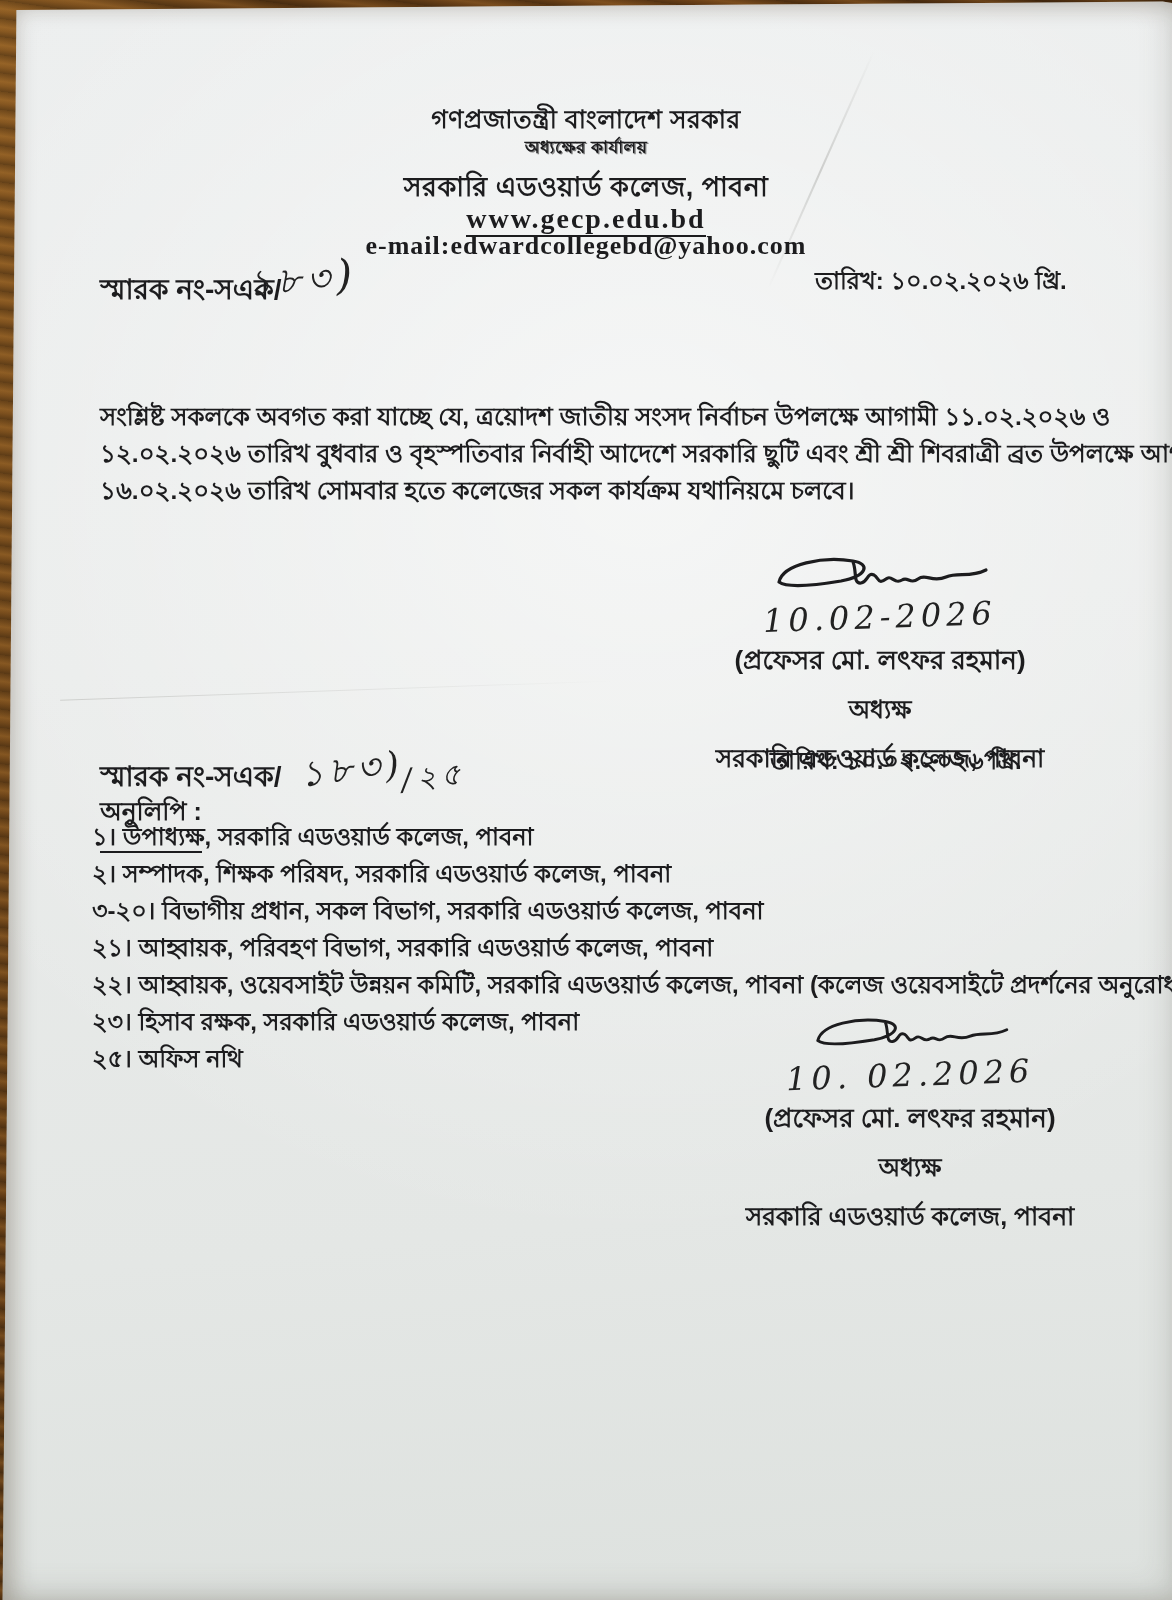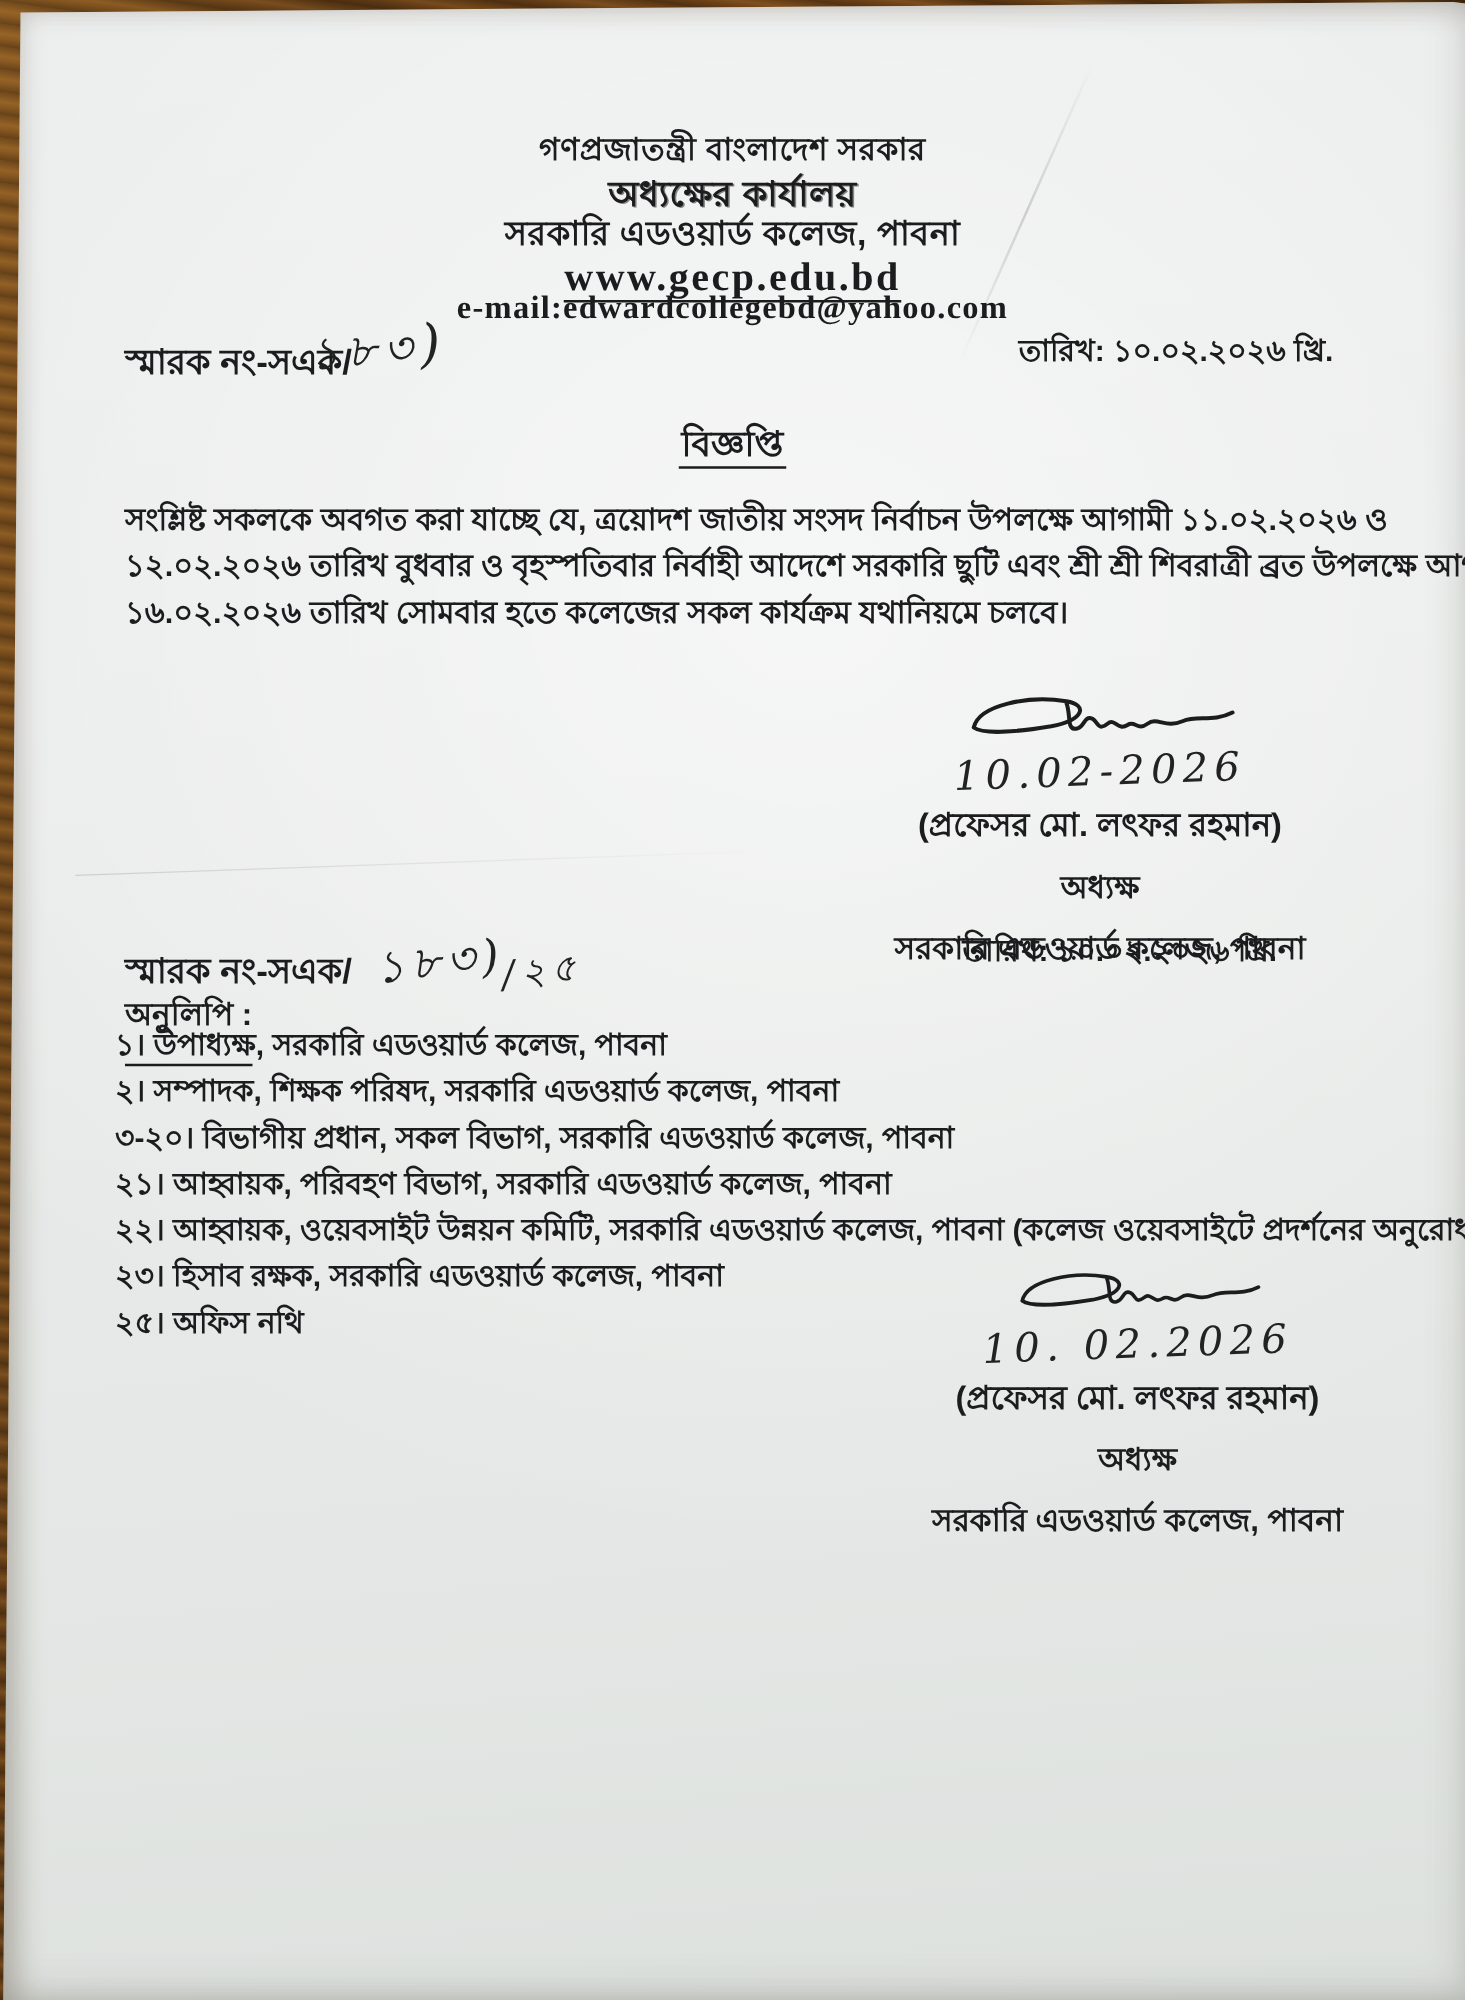--- a/index.html
+++ b/index.html
@@ -45,24 +45,24 @@
     background: linear-gradient(90deg, rgba(150,150,145,0.35), rgba(150,150,145,0));
     transform: rotate(-2deg);
   }
 
   .abs { position: absolute; }
 
   .bn { font-family: "Liberation Sans", sans-serif; }
 
   .header-line { width: 100%; text-align: center; font-weight: 700; letter-spacing: 0.5px; }
   .hdr-gov      { top: 100px; font-size: 25px; }
-  .hdr-office   { top: 134px; font-size: 28px; text-shadow: 1.2px 0.6px 0 rgba(40,40,40,0.55); }
+  .hdr-office   { top: 134px; font-size: 17px; text-shadow: 1.2px 0.6px 0 rgba(40,40,40,0.55); }
   .hdr-college  { top: 166px; font-size: 27px; }
   .hdr-web {
-    top: 203px; font-size: 32px; font-weight: 700;
+    top: 203px; font-size: 28px; font-weight: 700;
     font-family: "Liberation Serif", serif; letter-spacing: 2px;
   }
   .hdr-web span { border-bottom: 2.5px solid #1c1c1e; padding-bottom: 1px; }
   .hdr-email {
     top: 231px; font-size: 26px; font-weight: 700;
     font-family: "Liberation Serif", serif; letter-spacing: 1px;
   }
 
   .memo-label { font-size: 28px; font-weight: 600; }
   .memo1 { left: 100px; top: 268px; }
@@ -133,23 +133,20 @@
   <div class="abs header-line hdr-gov bn">গণপ্রজাতন্ত্রী বাংলাদেশ সরকার</div>
   <div class="abs header-line hdr-office bn">অধ্যক্ষের কার্যালয়</div>
   <div class="abs header-line hdr-college bn">সরকারি এডওয়ার্ড কলেজ, পাবনা</div>
   <div class="abs header-line hdr-web"><span>www.gecp.edu.bd</span></div>
   <div class="abs header-line hdr-email">e-mail:edwardcollegebd@yahoo.com</div>
 
   <div class="abs memo1 memo-label bn">স্মারক নং-সএক/</div>
   <div class="abs memo1-num handwrite"><span>১৮৩</span><span class="flourish">)</span></div>
   <div class="abs date1 date-line bn">তারিখ: ১০.০২.২০২৬ খ্রি.</div>
 
-  <div class="abs notice-title">
-    <span>বিজ্ঞপ্তি</span>
-  </div>
 
   <div class="abs body-text bn">
     <div class="line">সংশ্লিষ্ট সকলকে অবগত করা যাচ্ছে যে, ত্রয়োদশ জাতীয় সংসদ নির্বাচন উপলক্ষে আগামী ১১.০২.২০২৬ ও</div>
     <div class="line">১২.০২.২০২৬ তারিখ বুধবার ও বৃহস্পতিবার নির্বাহী আদেশে সরকারি ছুটি এবং শ্রী শ্রী শিবরাত্রী ব্রত উপলক্ষে আগামী</div>
     <div class="line">১৬.০২.২০২৬ তারিখ সোমবার হতে কলেজের সকল কার্যক্রম যথানিয়মে চলবে।</div>
   </div>
 
   <div class="abs sig-block sig1">
     <svg class="sig-svg" width="230" height="52" viewBox="0 0 230 52">
       <path d="M14 30 C 18 12, 58 4, 88 9 C 106 12, 102 24, 76 29 C 52 33, 22 36, 14 30

